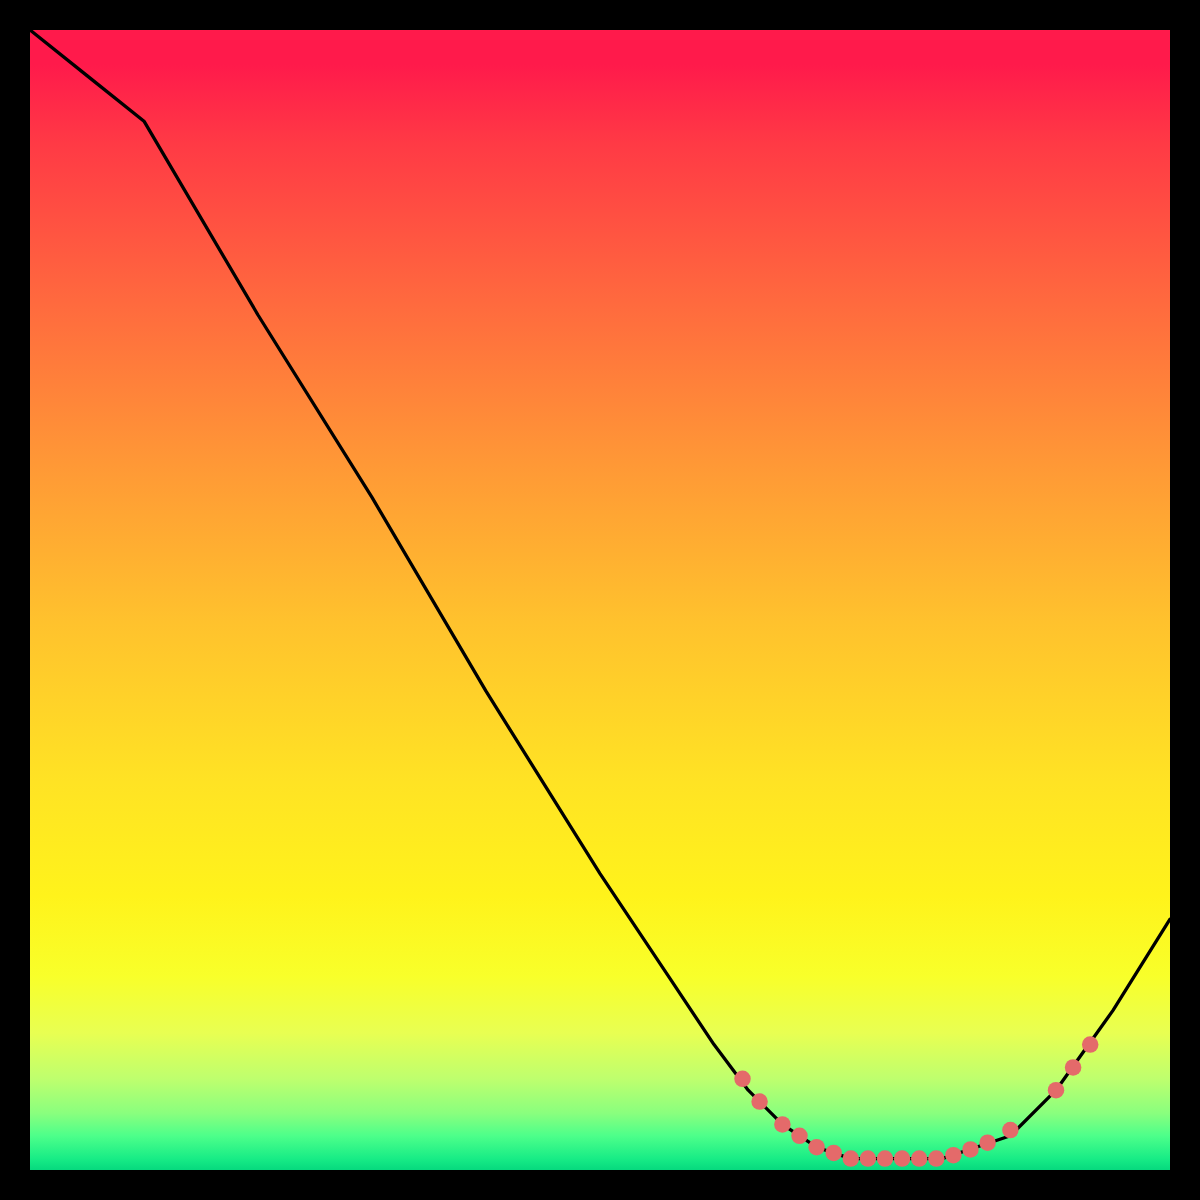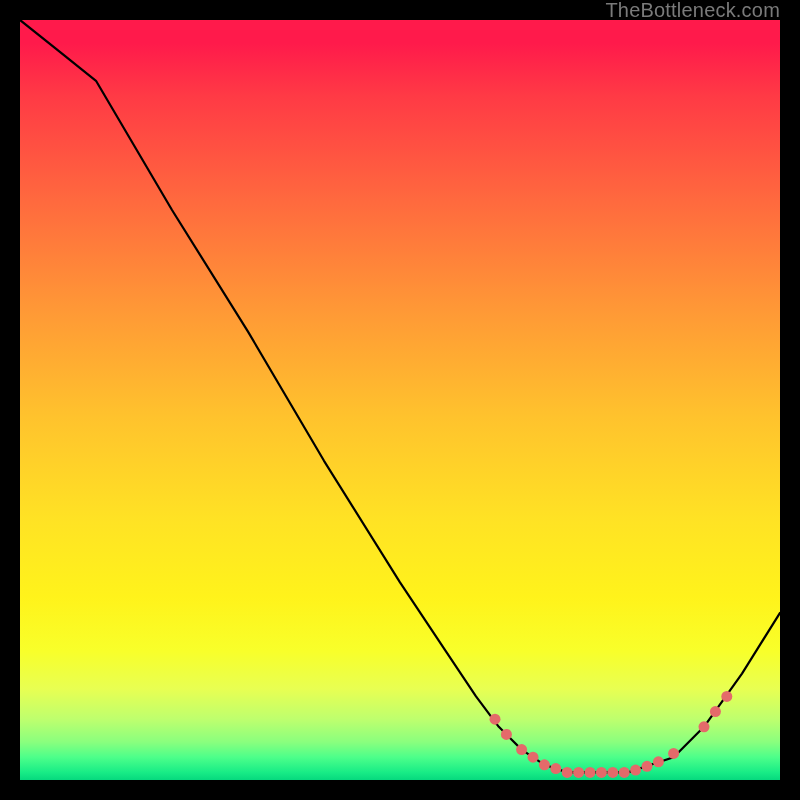--- a/index.html
+++ b/index.html
@@ -73,21 +73,20 @@
     font-weight: 500;
     letter-spacing: 0.2px;
     user-select: none;
   }
 </style>
 </head>
 <body>
 
 <div class="stage">
 
-  <div class="watermark">TheBottleneck.com</div>
 
   <div class="plot-area">
     <div class="gradient-bg"></div>
 
     <svg class="svg-layer" viewBox="0 0 760 760" preserveAspectRatio="none">
       <path class="curve" d="M0.0 0.0 L38.0 30.4 L76.0 60.8 L152.0 190.0 L228.0 311.6 L304.0 440.8 L380.0 562.4 L425.6 630.8 L456.0 676.4 L478.8 706.8 L501.6 729.6 L524.4 744.8 L547.2 752.4 L577.6 752.4 L608.0 752.4 L630.8 744.8 L653.6 737.2 L684.0 706.8 L722.0 653.6 L760.0 592.8"></path>
       <g>
           <circle class="dot" cx="475.0" cy="699.2" r="5.5"></circle>
           <circle class="dot" cx="486.4" cy="714.4" r="5.5"></circle>
           <circle class="dot" cx="501.6" cy="729.6" r="5.5"></circle>

